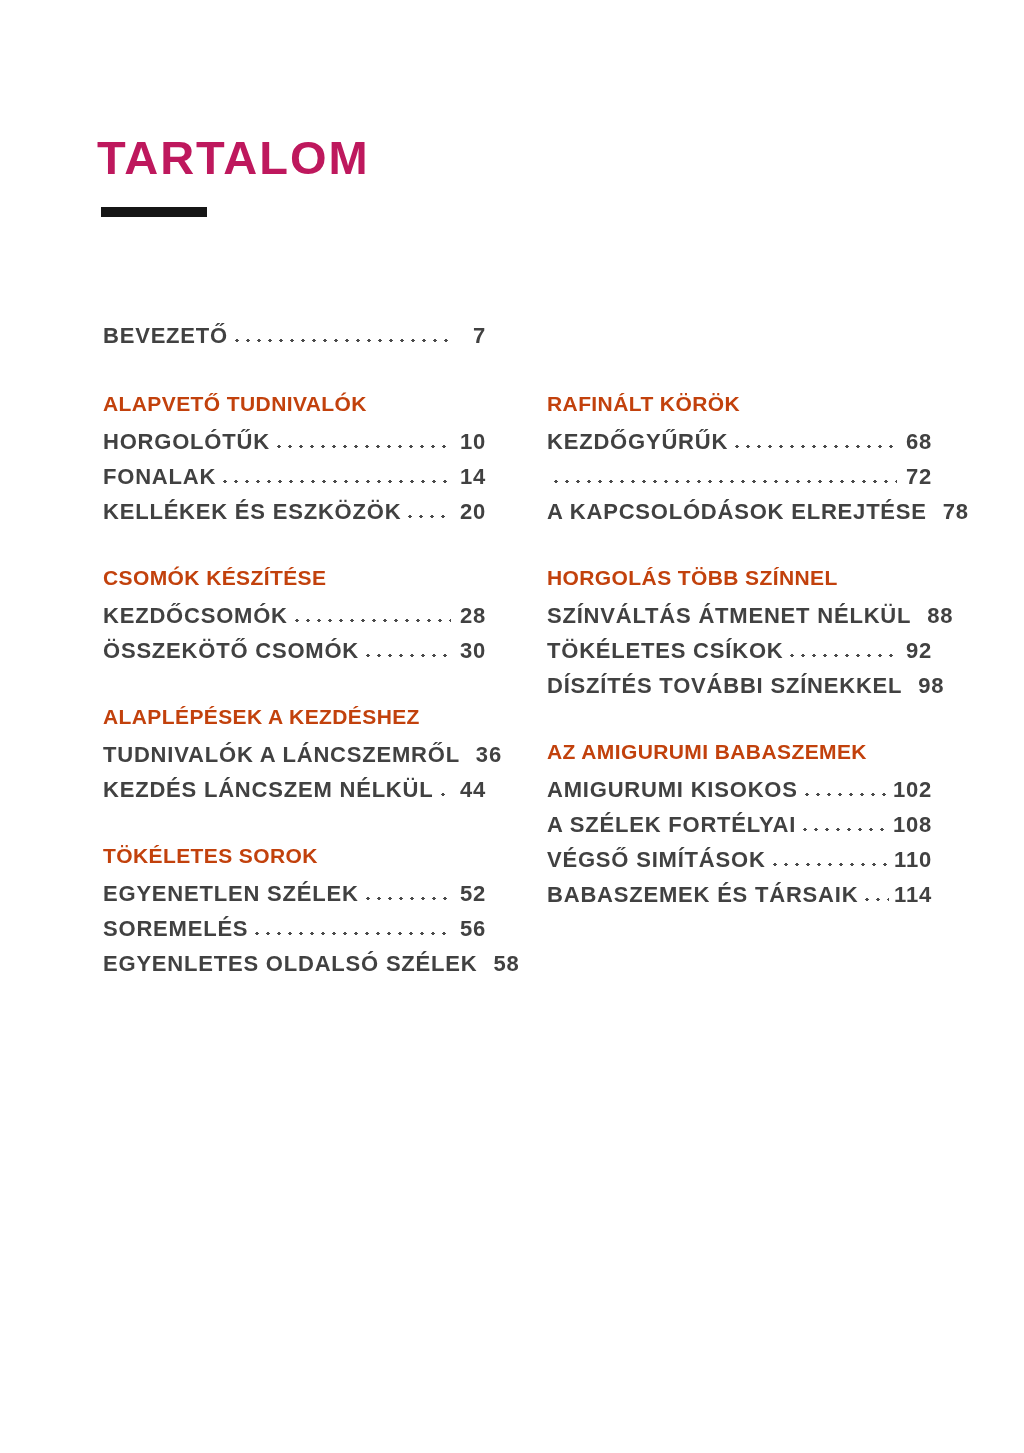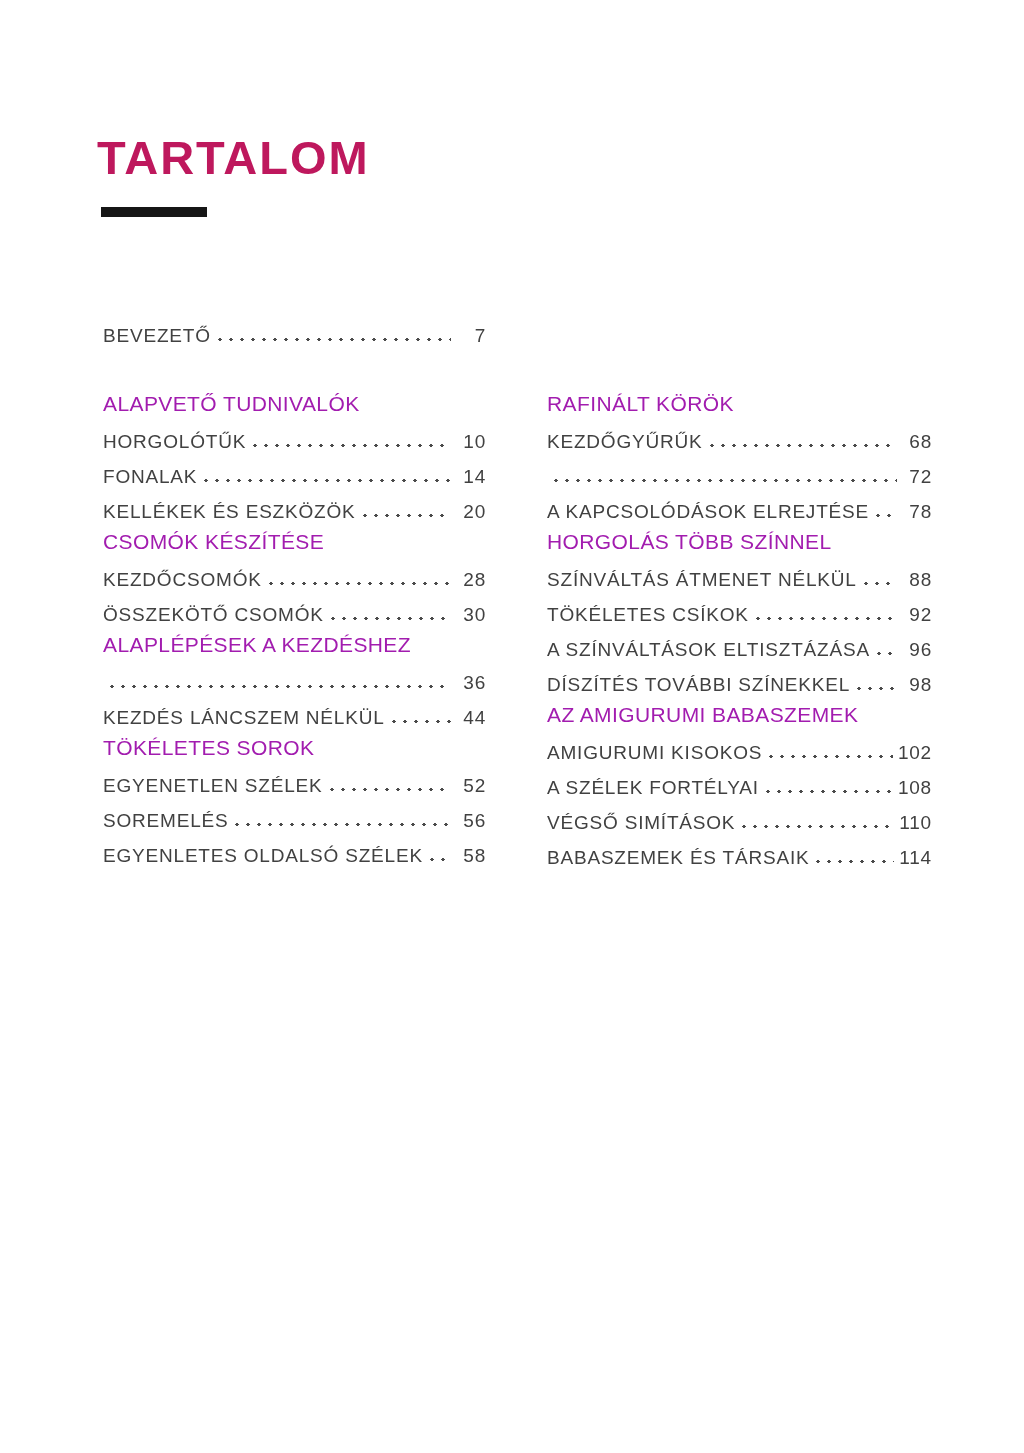--- a/index.html
+++ b/index.html
@@ -35,36 +35,36 @@
     left: 103px;
     top: 318px;
     width: 383px;
   }
   .col {
     position: absolute;
     top: 391px;
   }
   .col-left  { left: 103px; width: 383px; }
   .col-right { left: 547px; width: 385px; }
-  .toc-section { }
+  .toc-section { margin-top: 36px; }
   .toc-section:first-child { margin-top: 0; }
   .section-heading {
     font-size: 21px;
-    font-weight: 400;
-    color: #a21caf;
+    font-weight: 700;
+    color: #c2410c;
     letter-spacing: 0.4px;
     line-height: 25px;
     margin-bottom: 8px;
   }
   .toc-entry {
     display: flex;
     align-items: baseline;
     line-height: 35px;
-    font-size: 19px;
-    font-weight: 400;
+    font-size: 22px;
+    font-weight: 700;
     letter-spacing: 0.8px;
     color: #414141;
   }
   .entry-label { white-space: nowrap; }
   .dot-leader {
     flex: 1;
     height: 14px;
     margin: 0 5px 0 7px;
     background-image: radial-gradient(1.6px 1.6px at 2px 11.5px, #4a4a4a 97%, transparent 100%);
     background-size: 11px 14px;
@@ -117,20 +117,21 @@
         </div>
         <div class="toc-entry">
           <span class="entry-label">ÖSSZEKÖTŐ CSOMÓK</span>
           <span class="dot-leader"></span>
           <span class="entry-page">30</span>
         </div>
       </section>
       <section class="toc-section">
         <h2 class="section-heading">ALAPLÉPÉSEK A KEZDÉSHEZ</h2>
         <div class="toc-entry">
+          <span class="entry-label">TUDNIVALÓK A LÁNCSZEMRŐL</span>
           <span class="dot-leader"></span>
           <span class="entry-page">36</span>
         </div>
         <div class="toc-entry">
           <span class="entry-label">KEZDÉS LÁNCSZEM NÉLKÜL</span>
           <span class="dot-leader"></span>
           <span class="entry-page">44</span>
         </div>
       </section>
       <section class="toc-section">
@@ -174,25 +175,20 @@
         <h2 class="section-heading">HORGOLÁS TÖBB SZÍNNEL</h2>
         <div class="toc-entry">
           <span class="entry-label">SZÍNVÁLTÁS ÁTMENET NÉLKÜL</span>
           <span class="dot-leader"></span>
           <span class="entry-page">88</span>
         </div>
         <div class="toc-entry">
           <span class="entry-label">TÖKÉLETES CSÍKOK</span>
           <span class="dot-leader"></span>
           <span class="entry-page">92</span>
-        </div>
-        <div class="toc-entry">
-          <span class="entry-label">A SZÍNVÁLTÁSOK ELTISZTÁZÁSA</span>
-          <span class="dot-leader"></span>
-          <span class="entry-page">96</span>
         </div>
         <div class="toc-entry">
           <span class="entry-label">DÍSZÍTÉS TOVÁBBI SZÍNEKKEL</span>
           <span class="dot-leader"></span>
           <span class="entry-page">98</span>
         </div>
       </section>
       <section class="toc-section">
         <h2 class="section-heading">AZ AMIGURUMI BABASZEMEK</h2>
         <div class="toc-entry">

